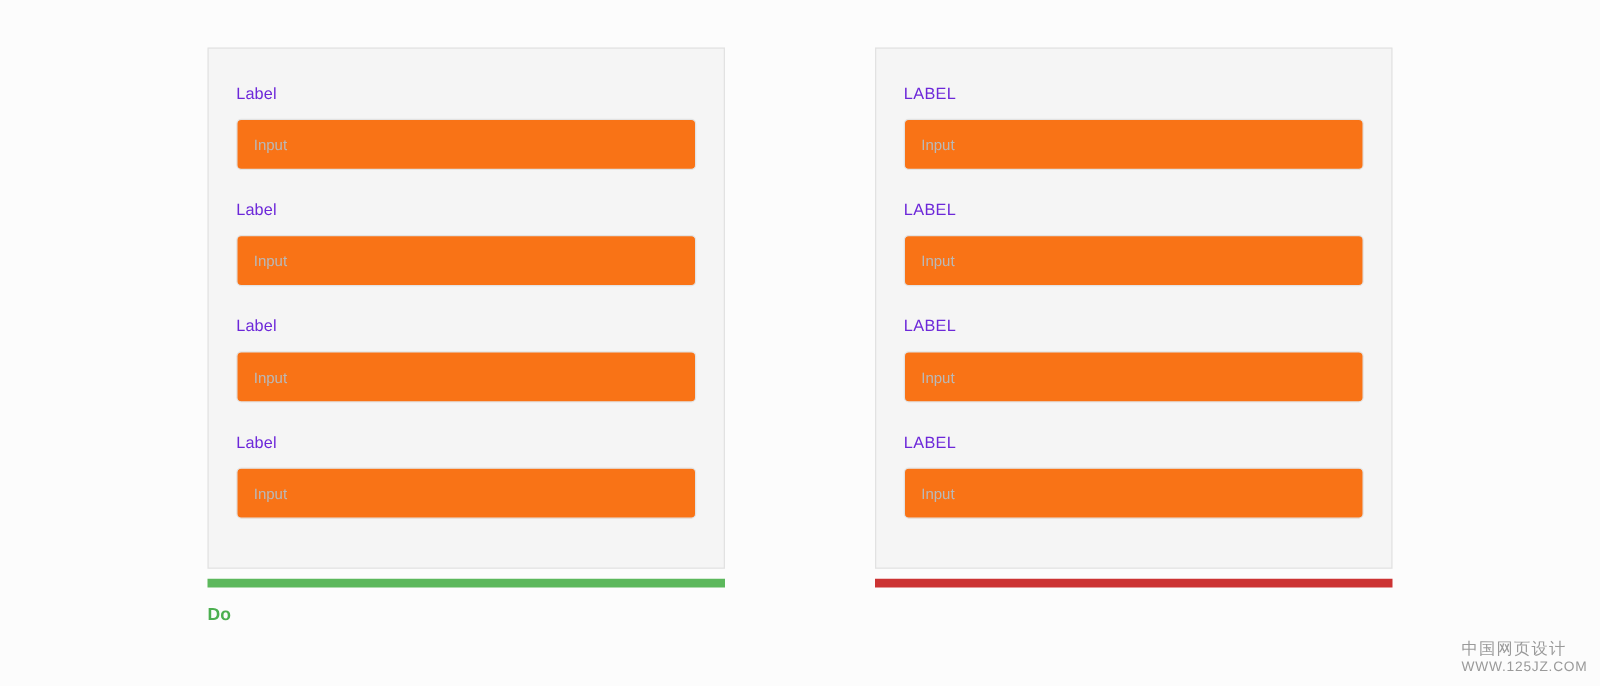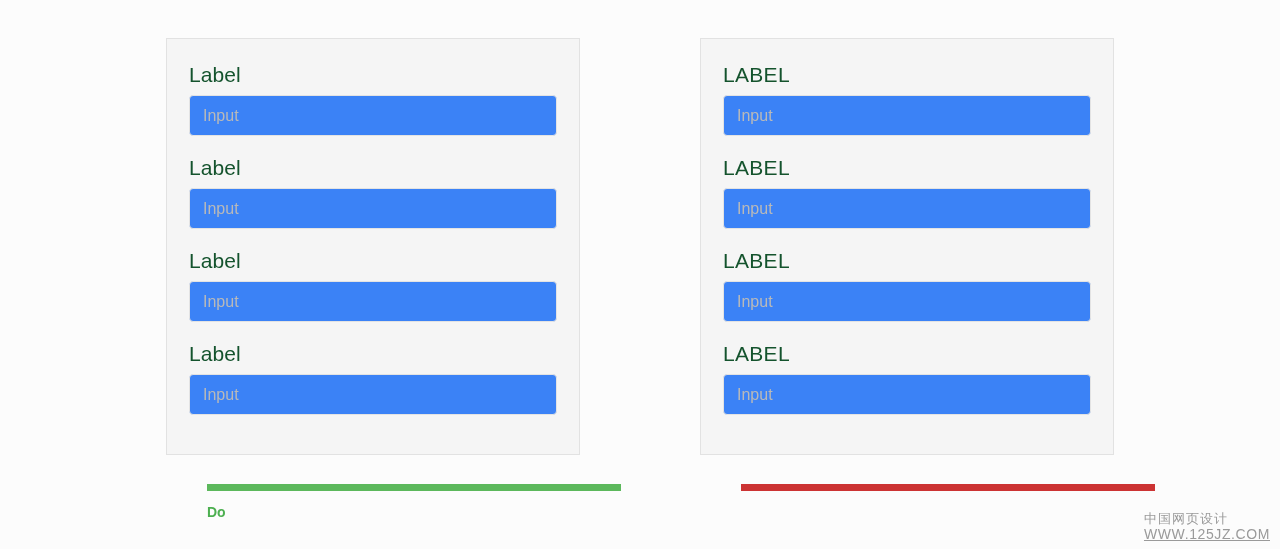--- a/index.html
+++ b/index.html
@@ -37,56 +37,55 @@
     padding: 26px 22px 0 22px;
   }
 
   .field-group {
     margin-bottom: 22px;
   }
   .field-group:last-child { margin-bottom: 0; }
 
   .field-label {
     display: block;
-    font-size: 21px;
+    font-size: 13px;
     line-height: 20px;
-    color: #14532d;
+    color: #6d28d9;
     margin-bottom: 10px;
     letter-spacing: 0.1px;
   }
   .example.bad .field-label {
     letter-spacing: 0.3px;
   }
 
   .field-input {
     box-sizing: border-box;
     display: block;
     width: 100%;
     height: 41px;
-    background: #3b82f6;
+    background: #f97316;
     border: 1px solid #e3e3e3;
     border-radius: 4px;
     padding: 0 13px;
     font-family: "Liberation Sans", sans-serif;
-    font-size: 16px;
+    font-size: 12px;
     color: #333333;
     outline: none;
   }
   .field-input::placeholder {
     color: #b9b9b9;
     opacity: 1;
   }
 
   
   .verdict {
     position: absolute;
     left: 0;
-    top: 446px;
+    top: 425px;
     width: 414px;
-    margin-left: 41px;
   }
   .verdict-bar {
     height: 7px;
     width: 100%;
   }
   .verdict-label {
     margin-top: 12px;
     font-size: 14px;
     line-height: 18px;
     font-weight: bold;
@@ -103,24 +102,23 @@
     bottom: 8px;
     color: #9a9a9a;
     user-select: none;
   }
   .watermark-cn {
     font-size: 13px;
     line-height: 17px;
     letter-spacing: 1px;
   }
   .watermark-url {
-    font-size: 14px;
+    font-size: 11px;
     line-height: 14px;
     letter-spacing: 0.6px;
-    text-decoration: underline;
   }
 </style>
 </head>
 <body style="background: rgb(252, 252, 252);">
 
 <div class="stage">
 
   <section class="example good">
     <div class="panel" style="background: rgb(245, 245, 245); border-color: rgb(226, 226, 226);">
 

